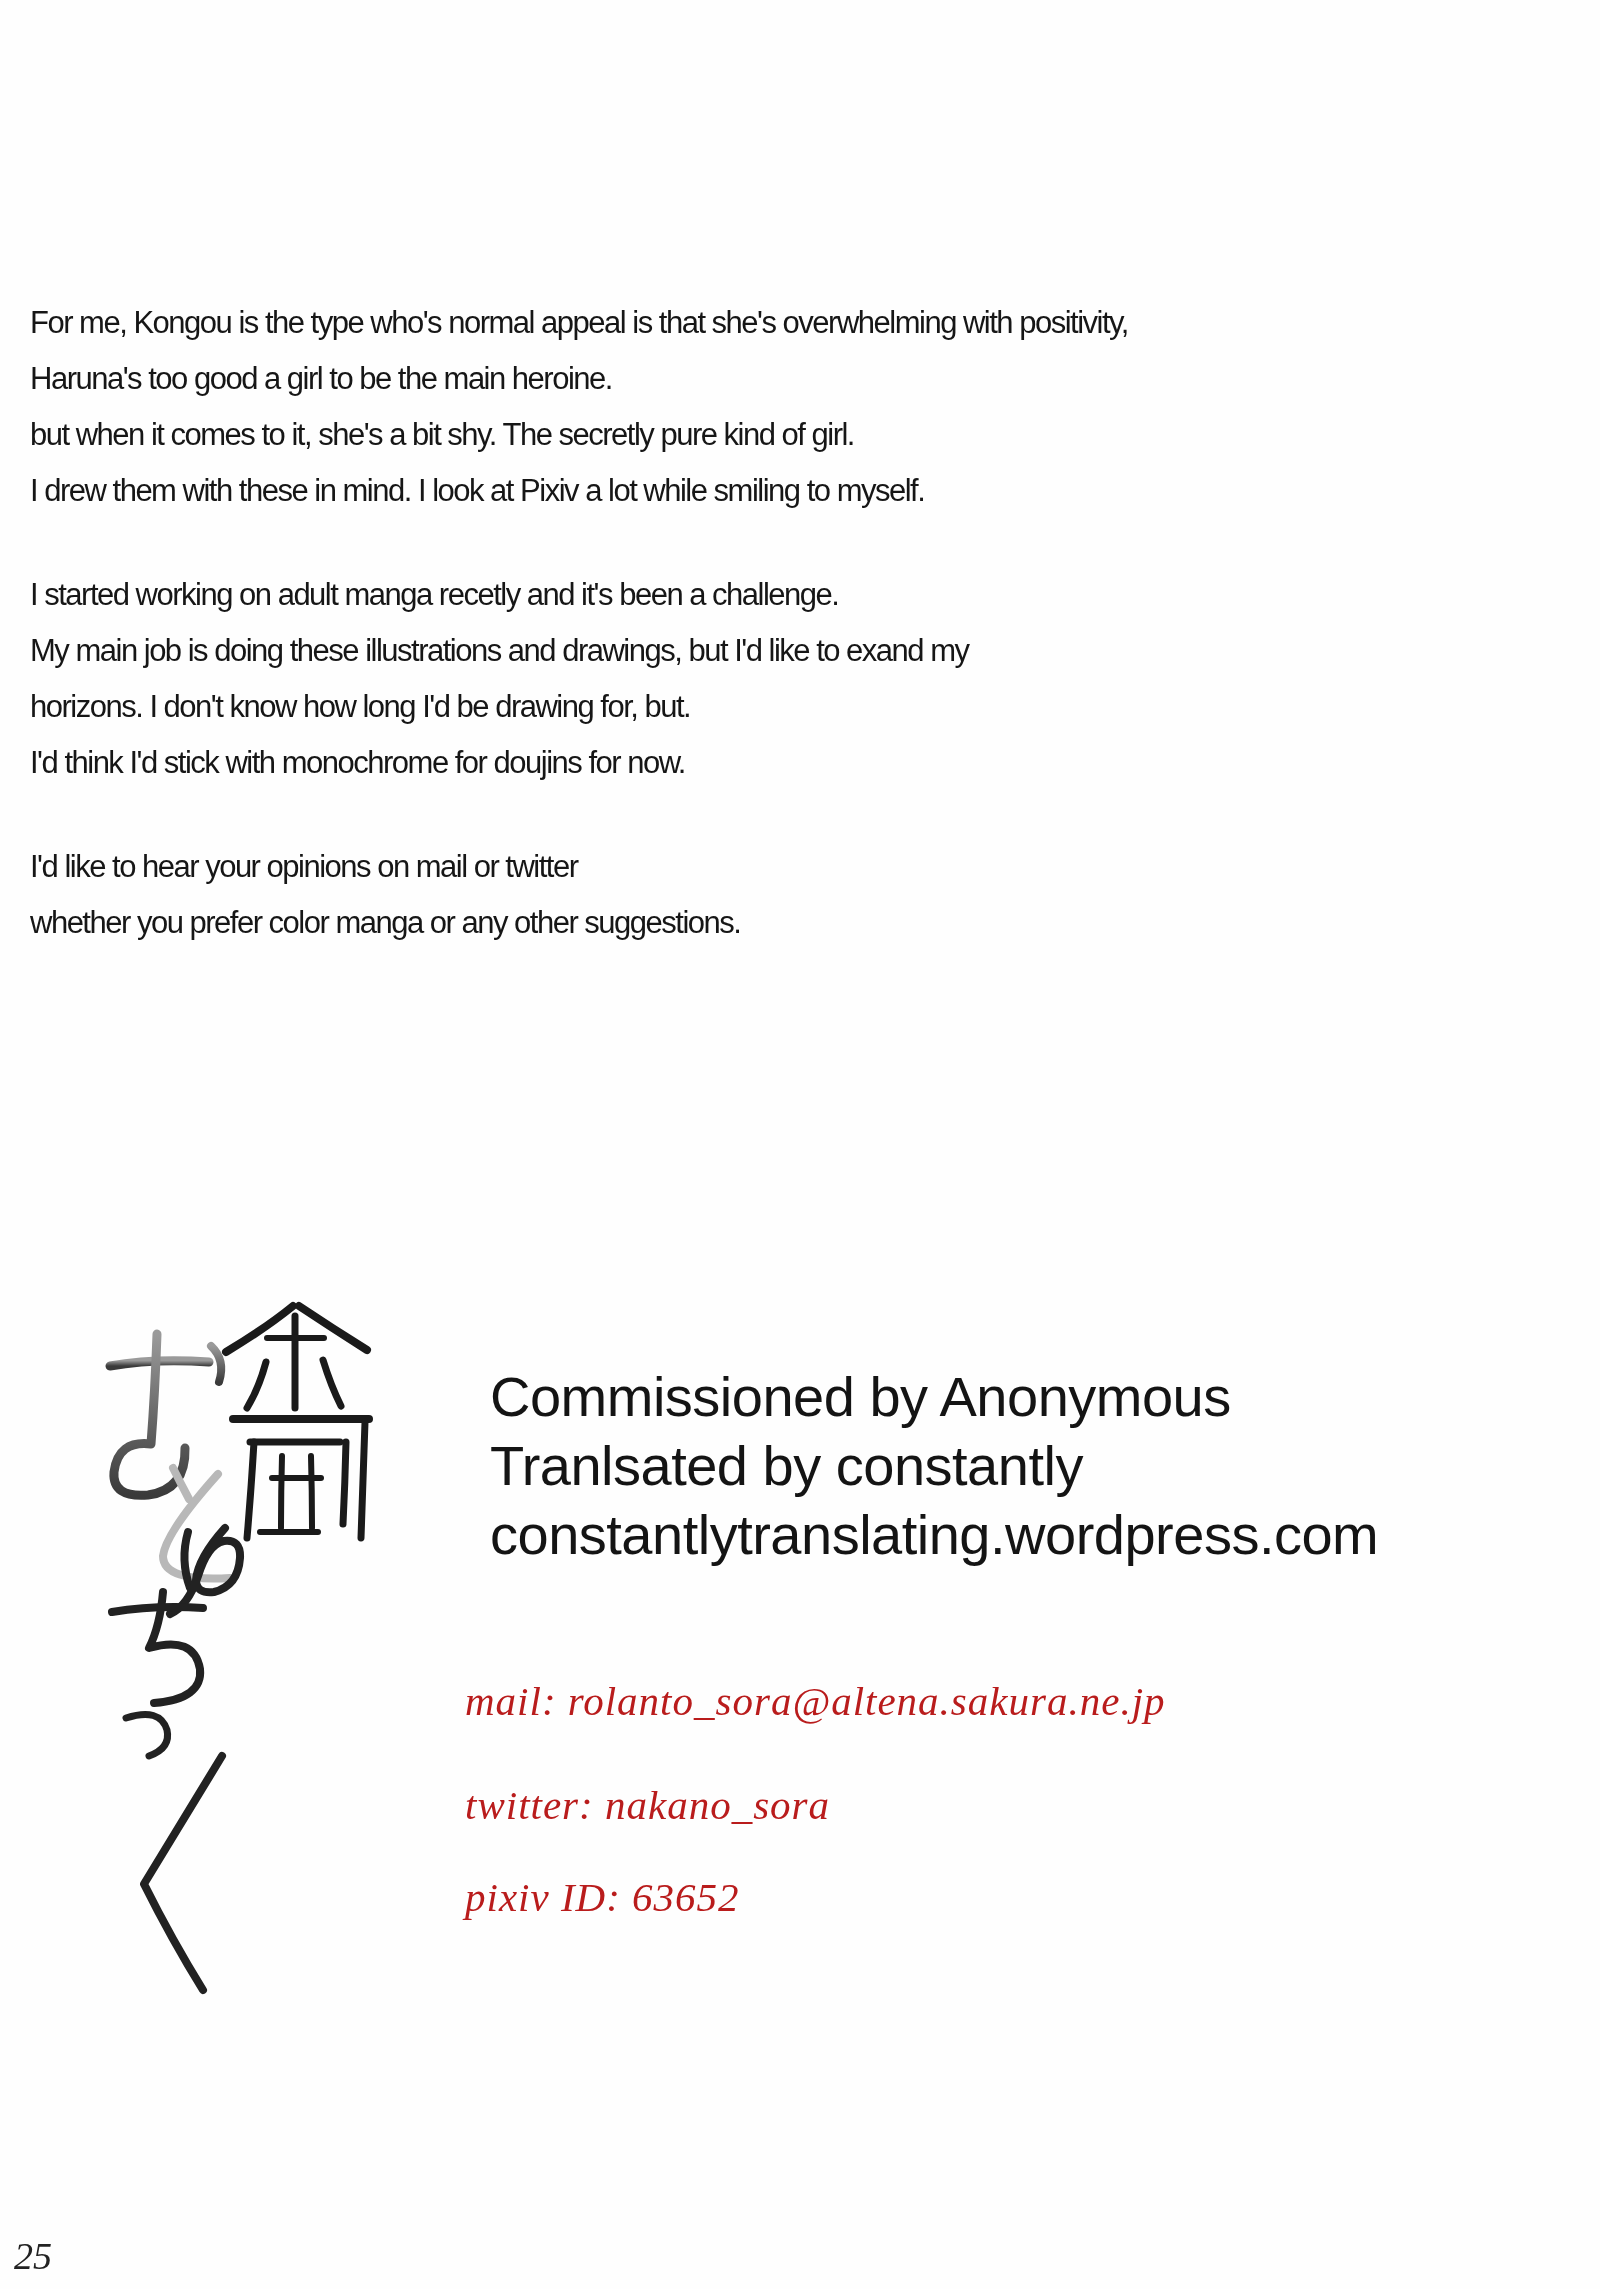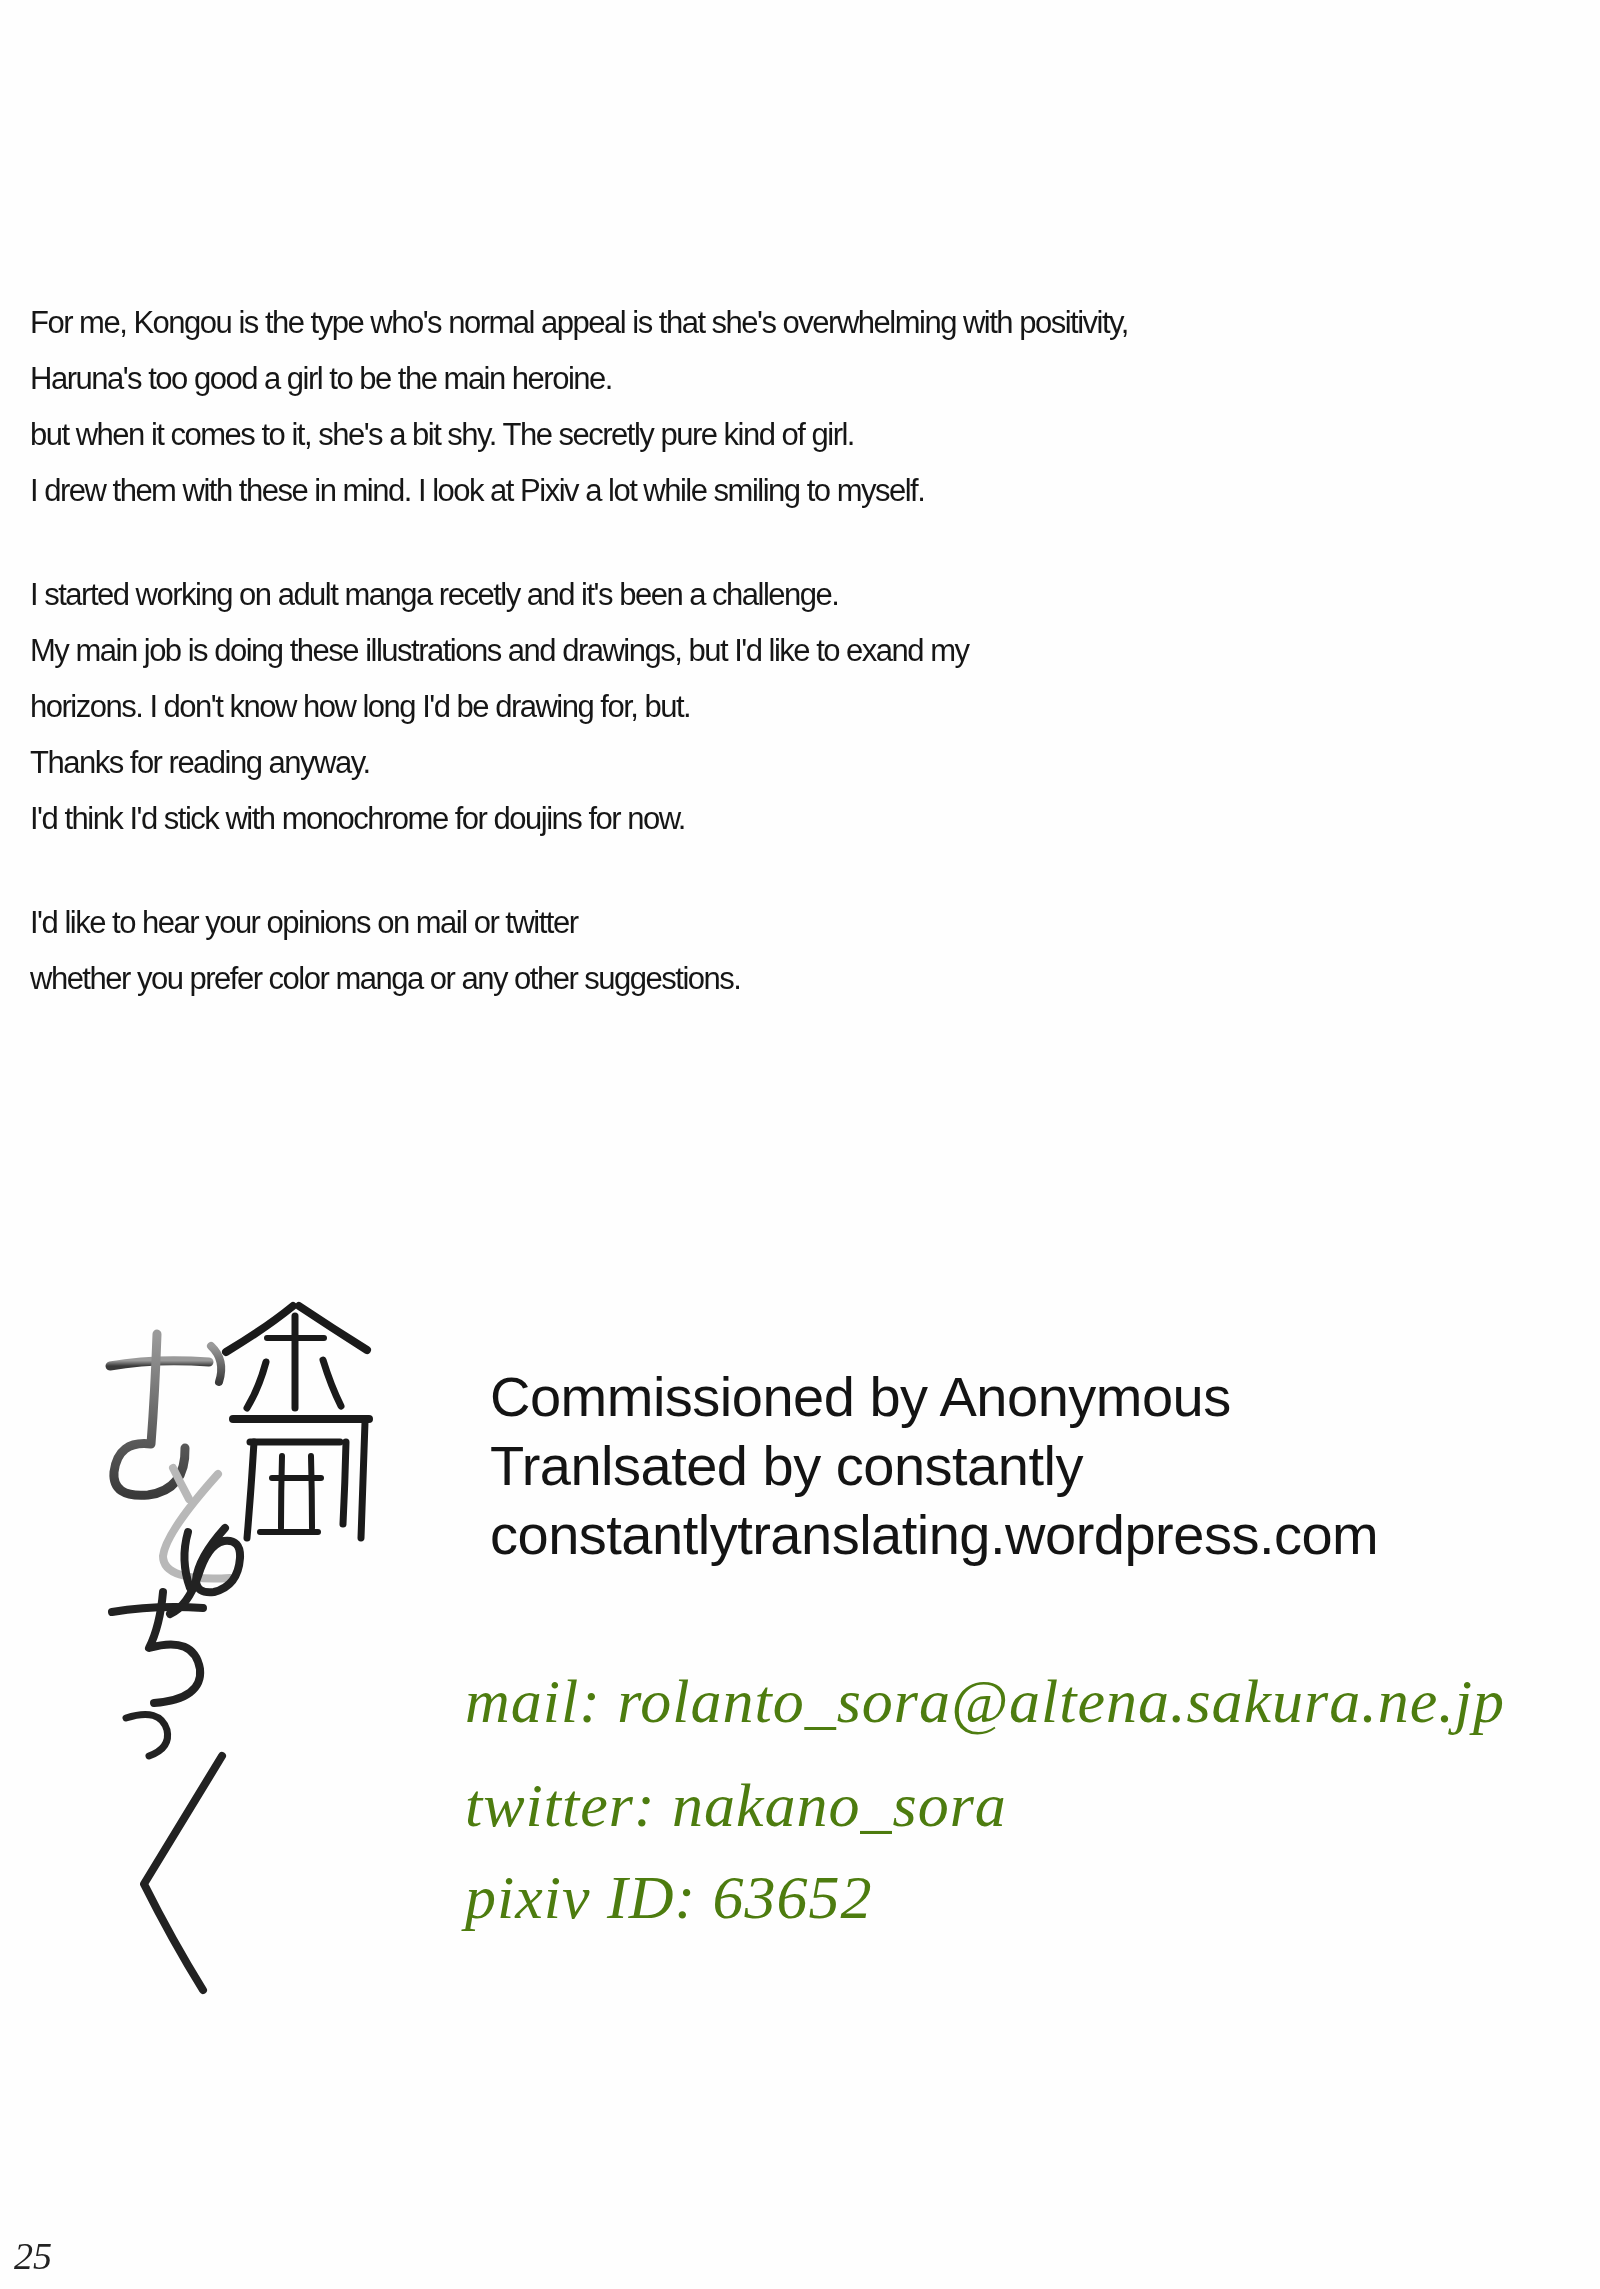--- a/index.html
+++ b/index.html
@@ -35,25 +35,25 @@
     color:#141414;
   }
 
   
   .contact {
     position:absolute; left:465px; top:1675px;
     font-family:"Liberation Serif", serif;
     font-style:italic;
   }
   .contact-line {
-    font-size:62px;
+    font-size:41px;
     line-height:52px;
     letter-spacing:1px;
     white-space:nowrap;
-    color:#4d7c0f;
+    color:#b91c1c;
   }
   .contact-line.gap-lg { margin-bottom:52px; }
   .contact-line.gap-md { margin-bottom:40px; }
 
   
   .logo-svg { position:absolute; left:60px; top:1292px; width:320px; height:960px; }
 
   
   .page-number {
     position:absolute; left:14px; top:2234px;
@@ -72,21 +72,20 @@
     <div class="para">
       <div class="hw-line">For me, Kongou is the type who's normal appeal is that she's overwhelming with positivity,</div>
       <div class="hw-line">Haruna's too good a girl to be the main heroine.</div>
       <div class="hw-line">but when it comes to it, she's a bit shy. The secretly pure kind of girl.</div>
       <div class="hw-line">I drew them with these in mind. I look at Pixiv a lot while smiling to myself.</div>
     </div>
     <div class="para">
       <div class="hw-line">I started working on adult manga recetly and it's been a challenge.</div>
       <div class="hw-line">My main job is doing these illustrations and drawings, but I'd like to exand my</div>
       <div class="hw-line">horizons. I don't know how long I'd be drawing for, but.</div>
-      <div class="hw-line">Thanks for reading anyway.</div>
       <div class="hw-line">I'd think I'd stick with monochrome for doujins for now.</div>
     </div>
     <div class="para">
       <div class="hw-line">I'd like to hear your opinions on mail or twitter</div>
       <div class="hw-line">whether you prefer color manga or any other suggestions.</div>
     </div>
   </div>
 
   <svg class="logo-svg" viewBox="0 0 320 960" role="img" aria-label="金剛おとめちっく">
     <defs>

